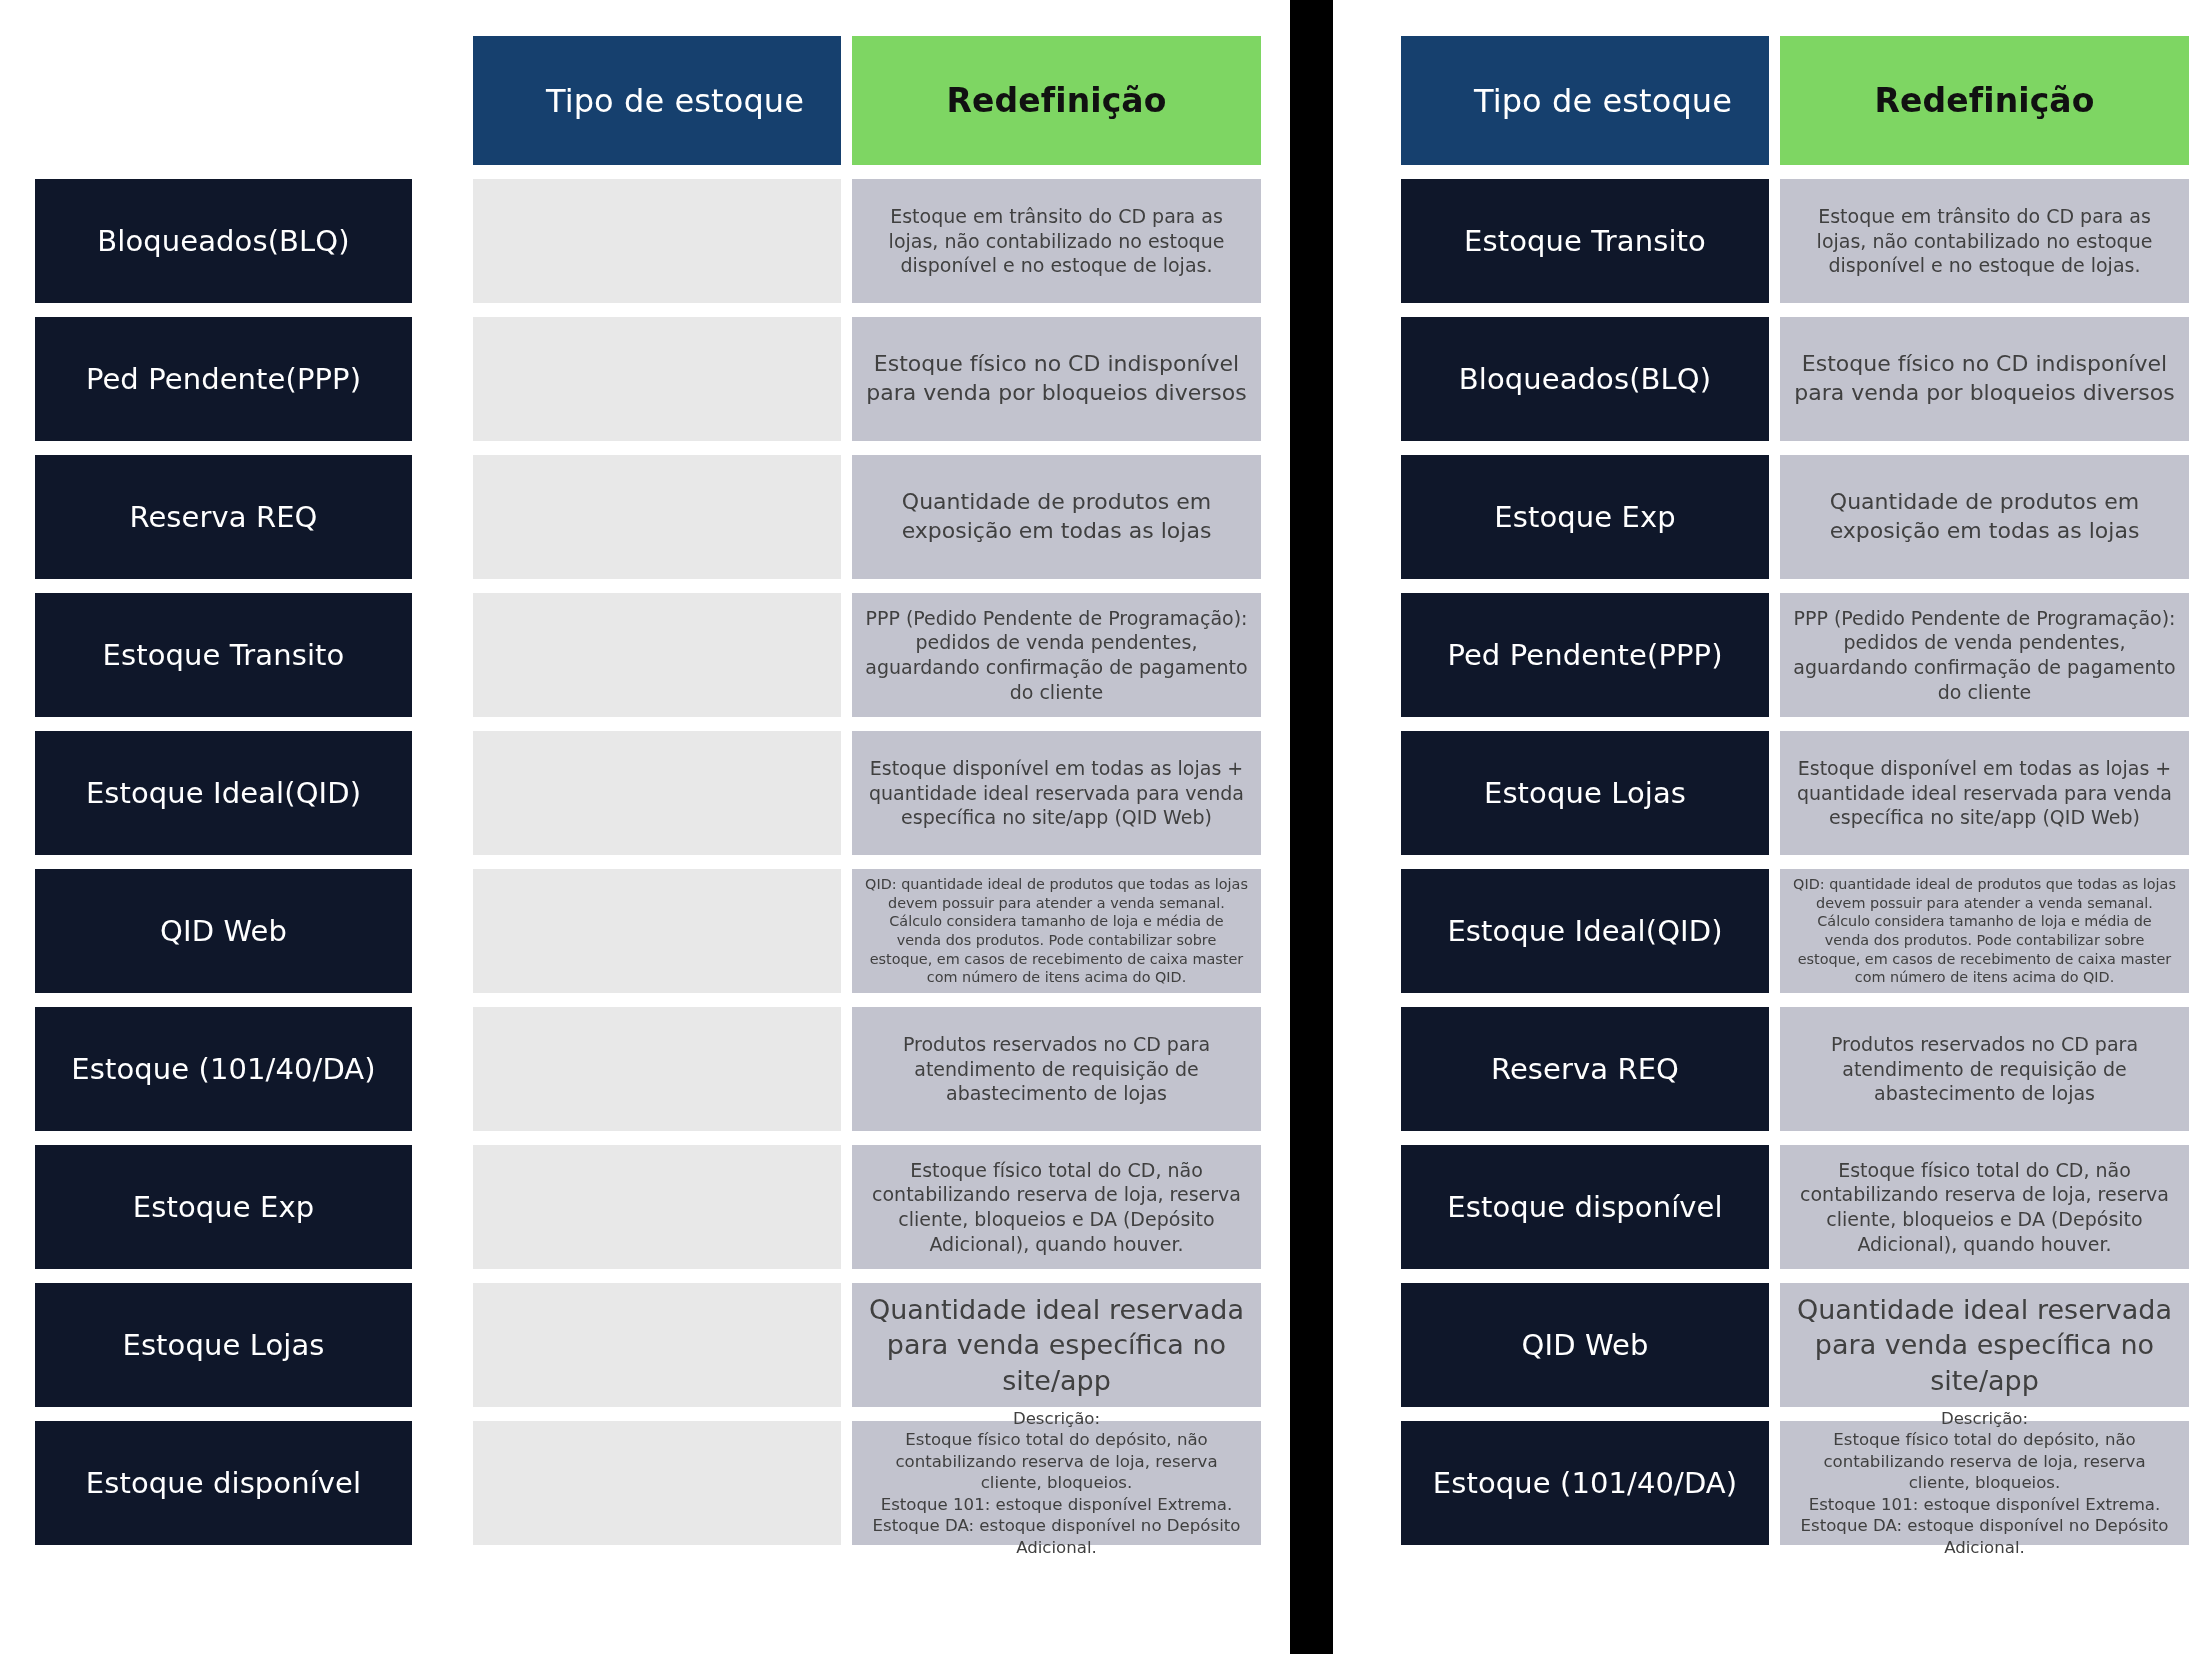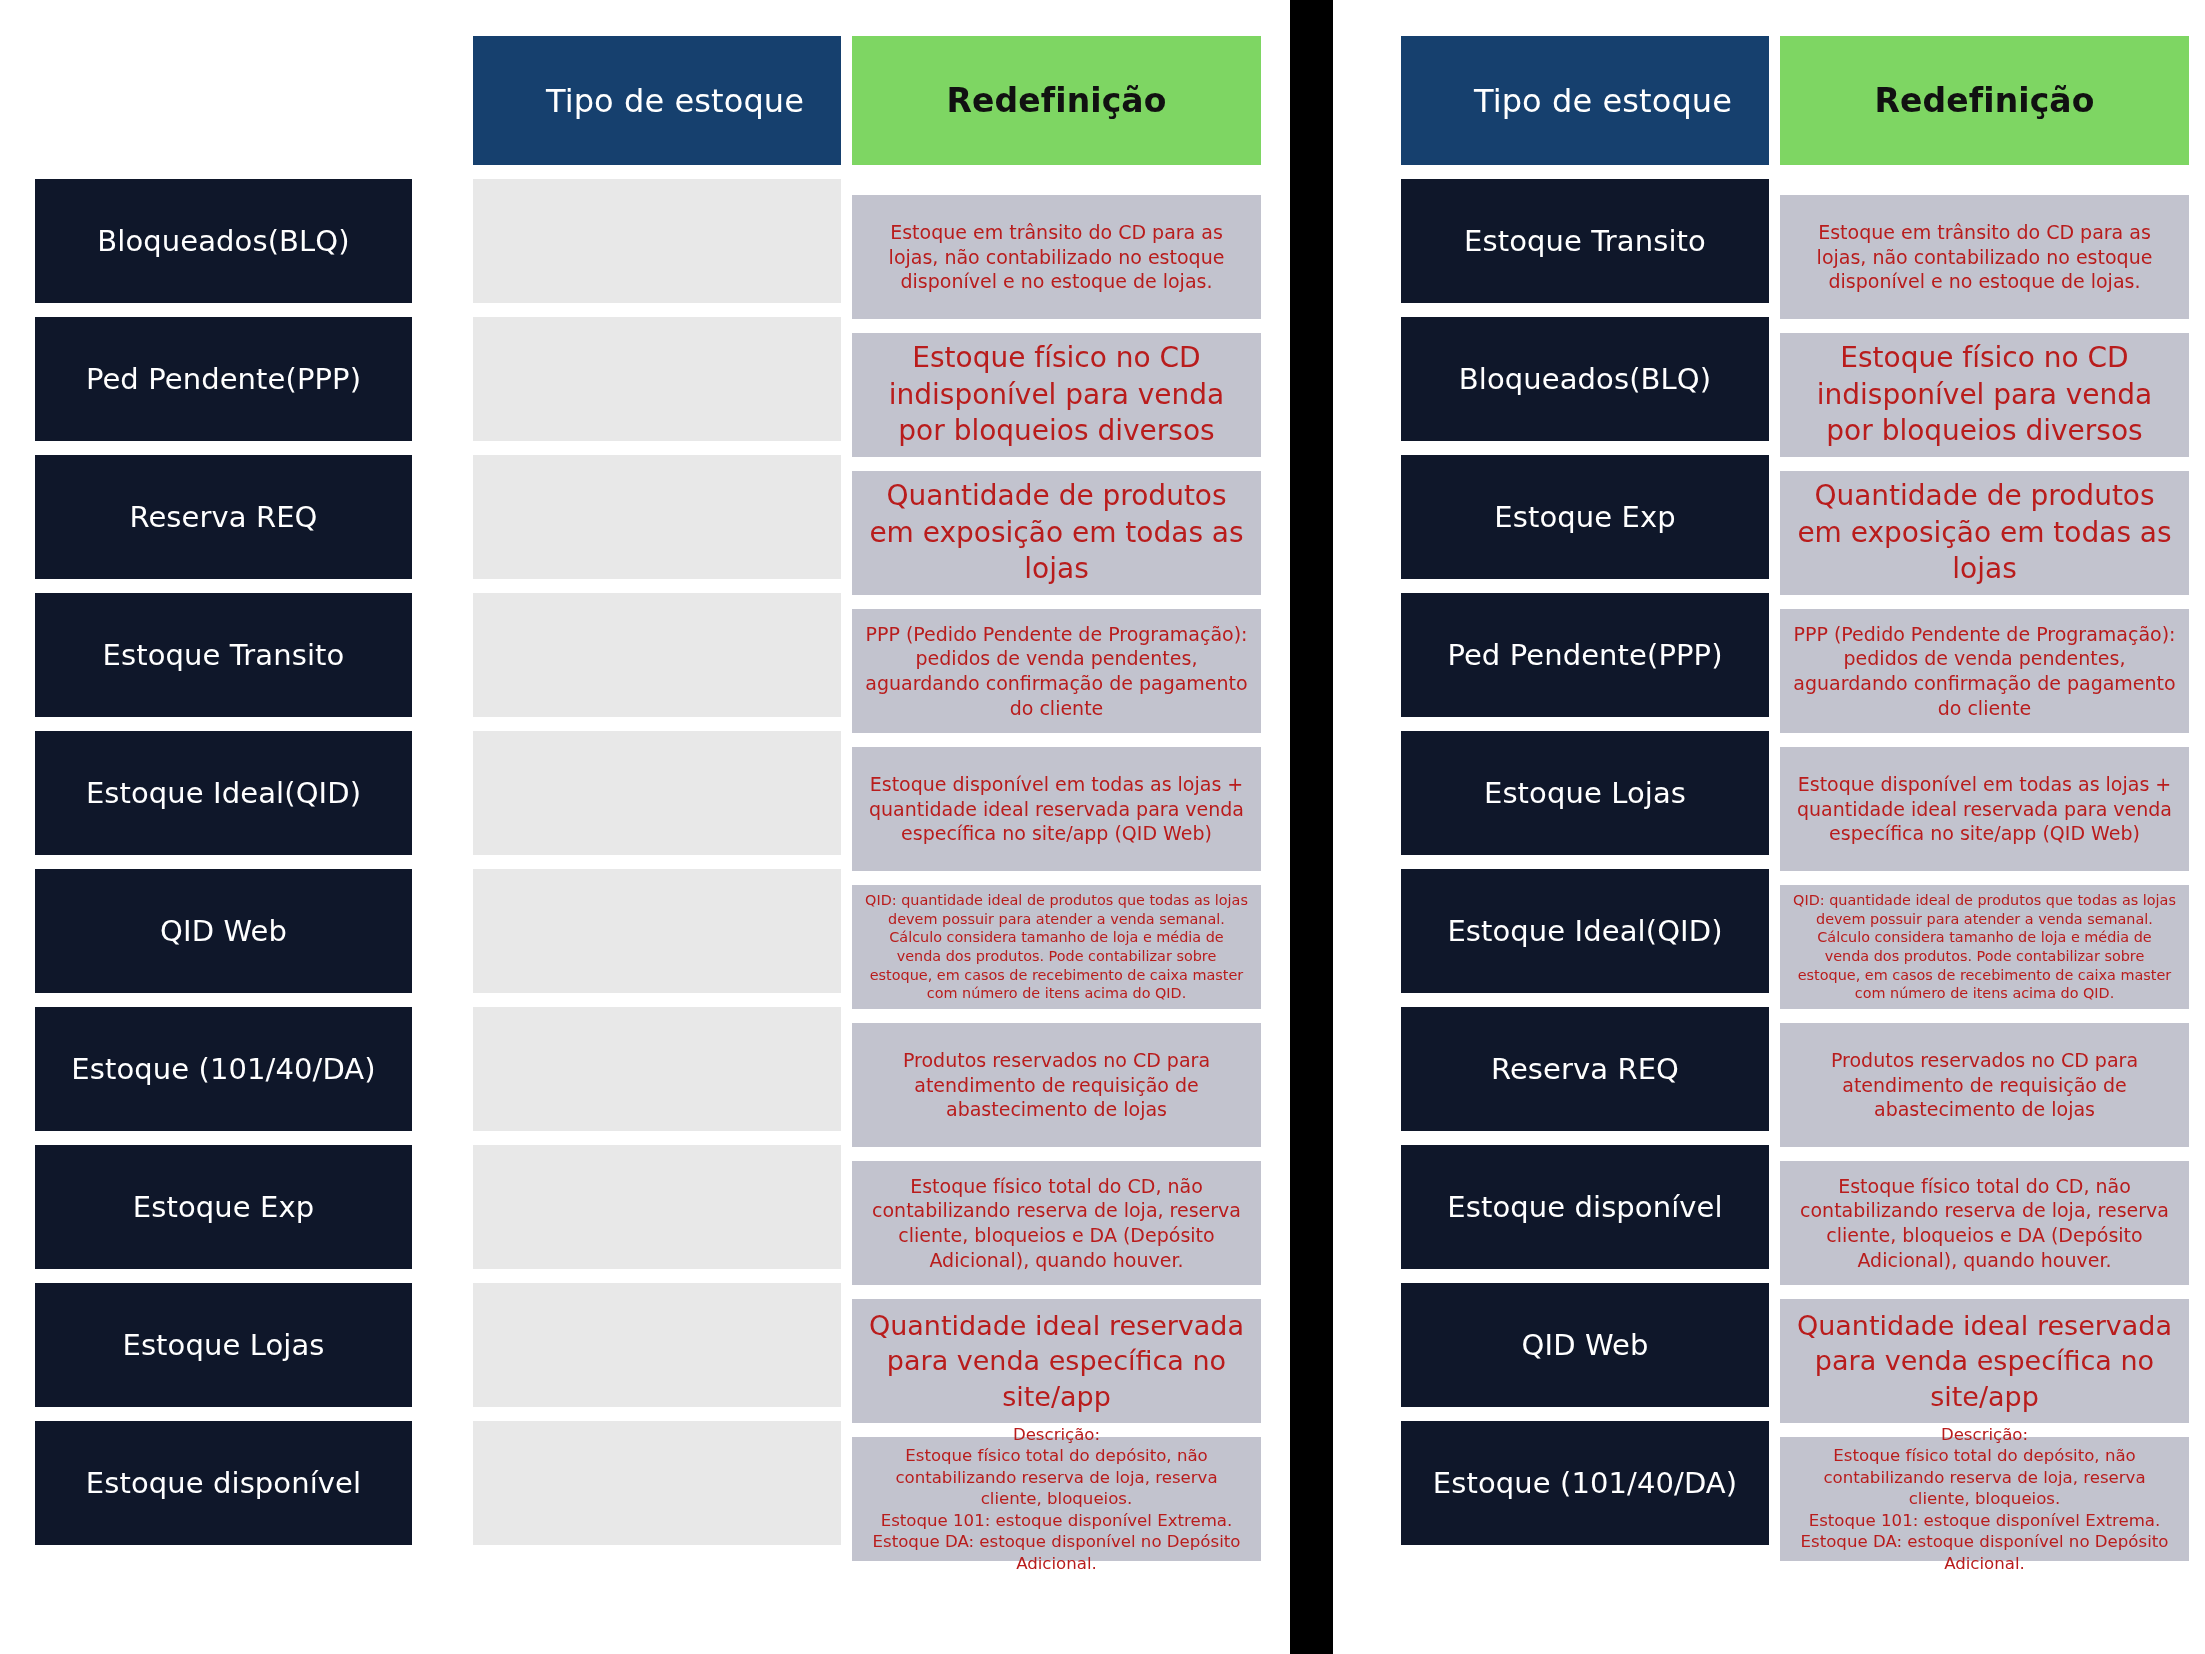--- a/index.html
+++ b/index.html
@@ -96,28 +96,27 @@
     font-size: 29px;
     font-weight: 400;
     letter-spacing: 0.1px;
     padding: 0 7.2px;
   }
   .cell-blank {
     background: #e8e8e8;
   }
   .cell-desc {
     background: #c2c3ce;
-    color: #b91c1c;
+    color: #404040;
     padding: 8px 13px;
     line-height: 1.30;
-    margin-top: 16px;
-  }
-
-  
-  .ds-xl { font-size: 28px; }
+  }
+
+  
+  .ds-xl { font-size: 22px; }
   .ds-lg { font-size: 27px; }
   .ds-md { font-size: 19px; }
   .ds-sm { font-size: 16.6px; }
   .ds-xs { font-size: 14.4px; }
 
   
   .panel-left  .col-label { left: 35px;   width: 377px; }
   .panel-left  .col-blank { left: 473px;  width: 368px; }
   .panel-left  .col-desc  { left: 852px; width: 409px; }
   

